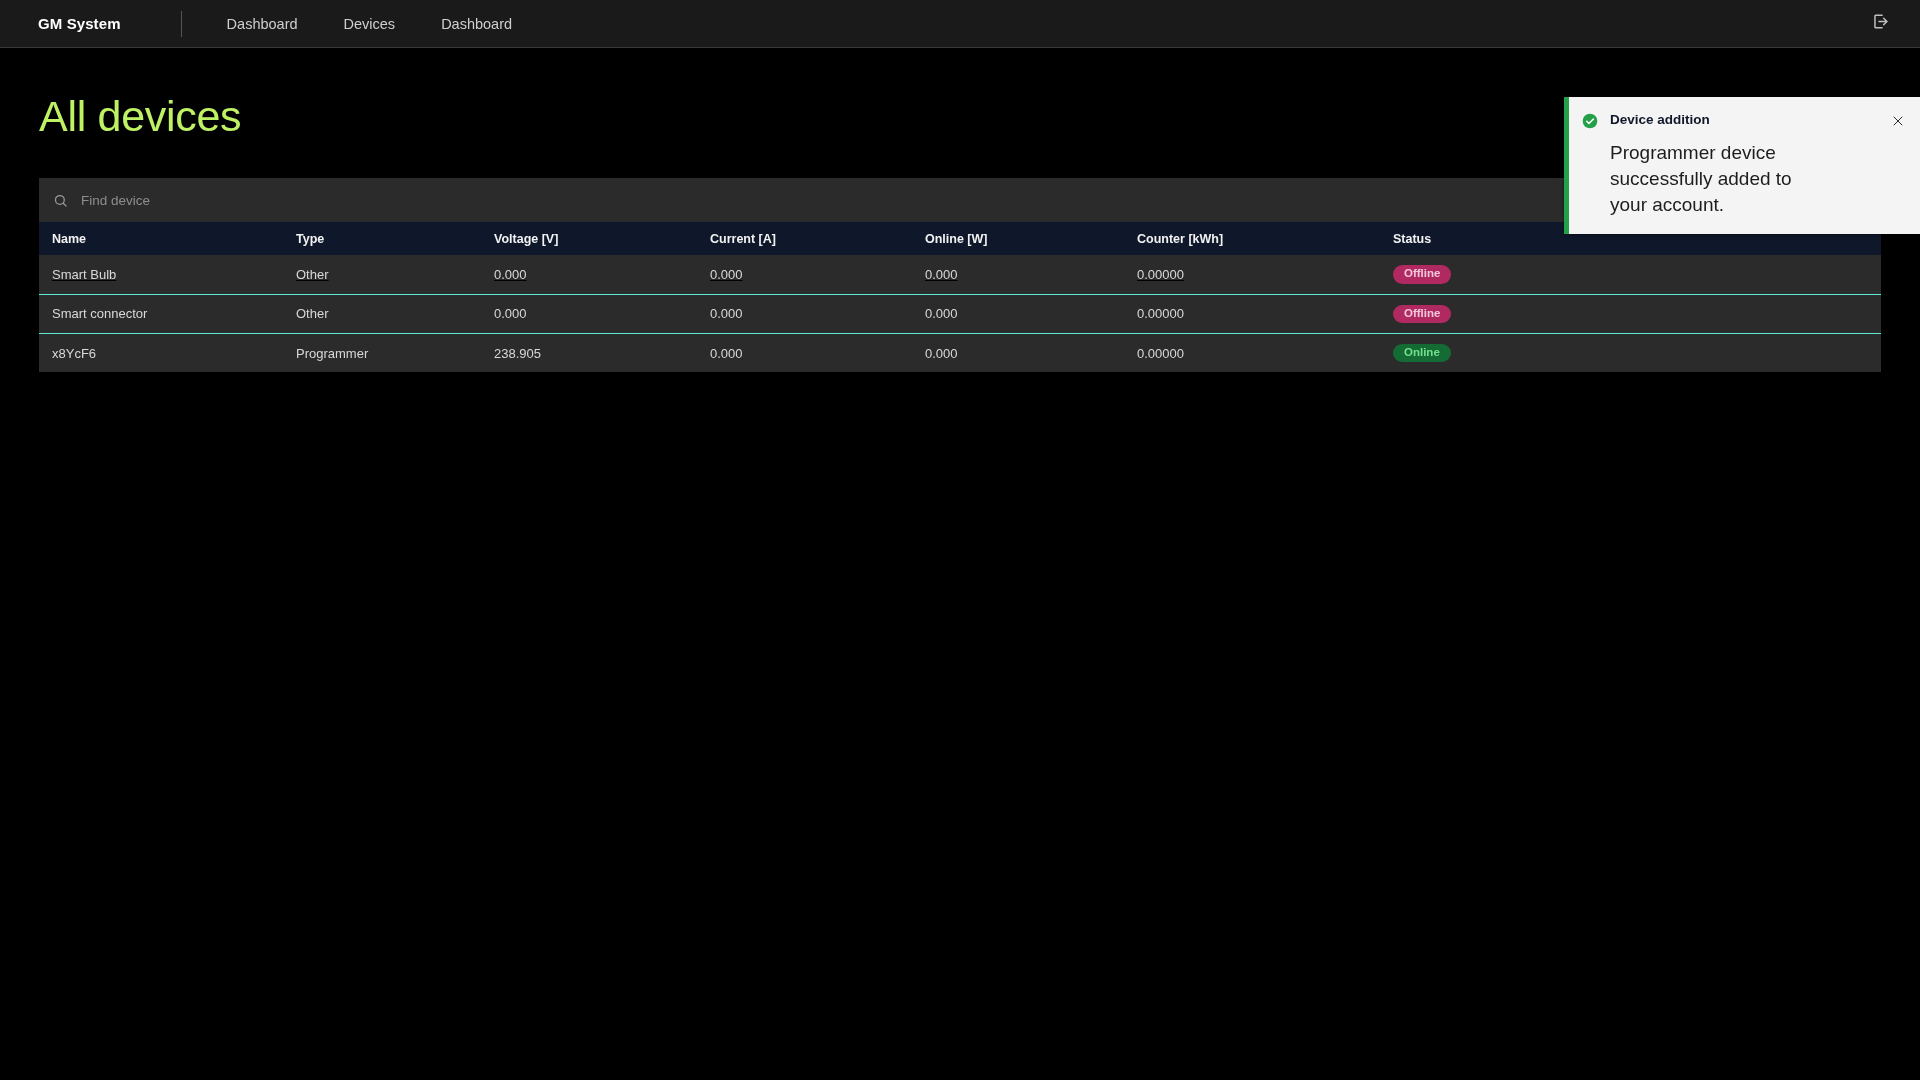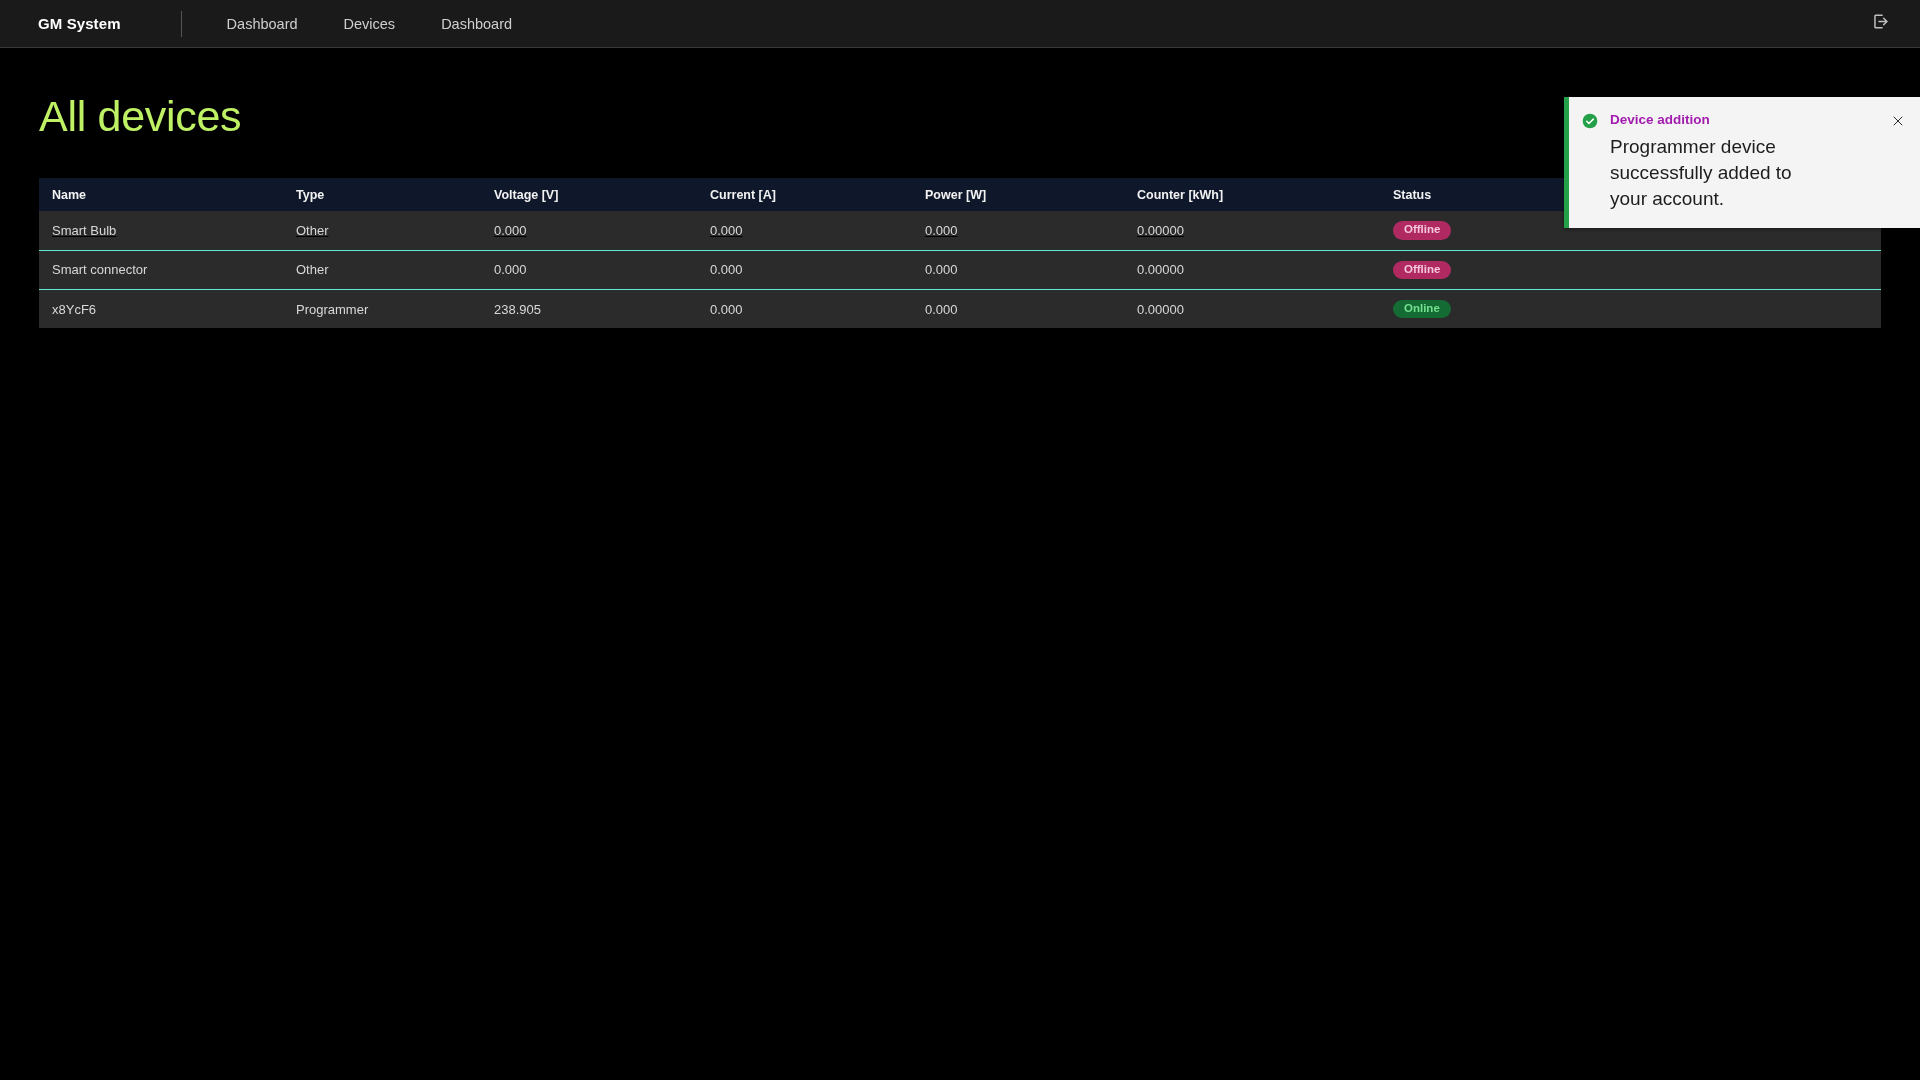--- a/index.html
+++ b/index.html
@@ -182,22 +182,22 @@
   }
   .toast-icon {
     flex: 0 0 auto;
     margin-top: 2px;
     margin-right: 12px;
   }
   .toast-body { flex: 1; padding-right: 4px; }
   .toast-title {
     font-size: 13.5px;
     font-weight: bold;
-    color: #a21caf;
-    margin-bottom: 5px;
+    color: #0f172a;
+    margin-bottom: 11px;
     line-height: 1.3;
   }
   .toast-message {
     font-size: 19px;
     color: #1d1d1d;
     line-height: 1.38;
     max-width: 215px;
   }
   .toast-close {
     flex: 0 0 auto;
@@ -233,29 +233,44 @@
     </span>
   </div>
 </div>
 
 <div class="page">
 
   <div class="page-title">All devices</div>
 
   <div class="table-wrap">
 
+    <div class="toolbar">
+      <div class="search-area">
+        <span class="search-icon">
+          <svg width="15" height="15" viewBox="0 0 24 24" fill="none" stroke="#9a9a9a" stroke-width="2" stroke-linecap="round">
+            <circle cx="11" cy="11" r="7"></circle>
+            <line x1="16.5" y1="16.5" x2="21" y2="21"></line>
+          </svg>
+        </span>
+        <input class="search-input" type="text" placeholder="Find device" style="">
+      </div>
+      <button class="add-new-btn">
+        <span>Add new</span>
+        <span class="add-plus">+</span>
+      </button>
+    </div>
 
     <table class="devices">
       <thead>
         <tr>
           <th class="col-name">Name</th>
           <th class="col-type">Type</th>
           <th class="col-voltage">Voltage [V]</th>
           <th class="col-current">Current [A]</th>
-          <th class="col-power">Power [W]</th>
+          <th class="col-power">Online [W]</th>
           <th class="col-counter">Counter [kWh]</th>
           <th class="col-status">Status</th>
         </tr>
       </thead>
       <tbody>
         <tr>
           <td>Smart Bulb</td>
           <td>Other</td>
           <td>0.000</td>
           <td>0.000</td>

